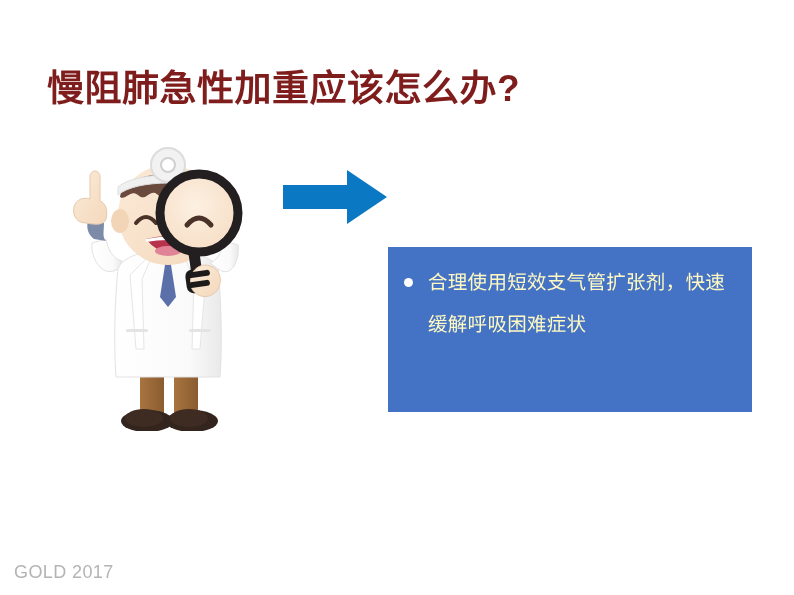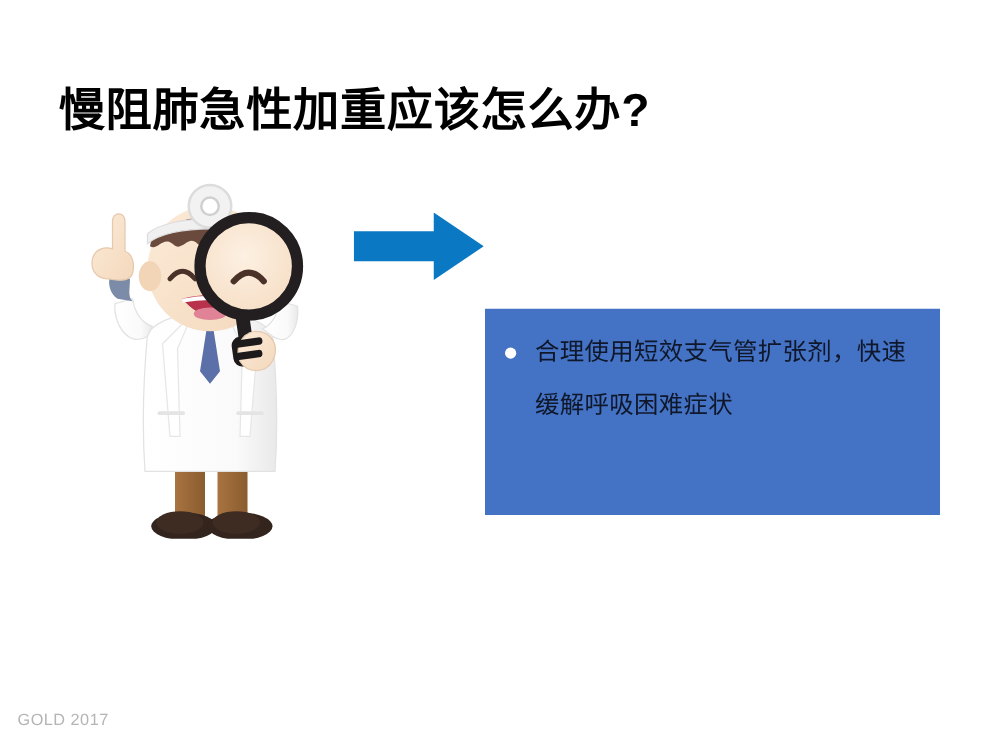--- a/index.html
+++ b/index.html
@@ -19,21 +19,21 @@
     overflow: hidden;
   }
 
   
   .slide-title {
     position: absolute;
     left: 47px;
     top: 68px;
     font-size: 37px;
     font-weight: bold;
-    color: #000000;
+    color: #7f1d1d;
     letter-spacing: 0.5px;
     white-space: nowrap;
     line-height: 1.15;
   }
 
   
   .arrow-wrap {
     position: absolute;
     left: 283px;
     top: 170px;
@@ -52,21 +52,21 @@
     background: #4472C4;
     overflow: hidden;
   }
   .callout-list {
     margin: 0;
     padding: 14px 16px 0 16px;
     list-style: none;
   }
   .callout-item {
     position: relative;
-    color: #0f172a;
+    color: #fef9c3;
     font-size: 19.5px;
     line-height: 42px;
     padding-left: 24px;
     font-weight: 500;
     letter-spacing: 0.3px;
   }
   .callout-item + .callout-item { margin-top: 0; }
   .callout-bullet {
     position: absolute;
     left: 0;
@@ -75,21 +75,21 @@
     height: 9px;
     border-radius: 50%;
     background: #ffffff;
   }
 
   
   .footer-note {
     position: absolute;
     left: 14px;
     bottom: 12px;
-    font-size: 13px;
+    font-size: 18px;
     color: #b4b4b4;
     letter-spacing: 0.4px;
   }
 
   
   .doctor {
     position: absolute;
     left: 58px;
     top: 139px;
     width: 216px;

